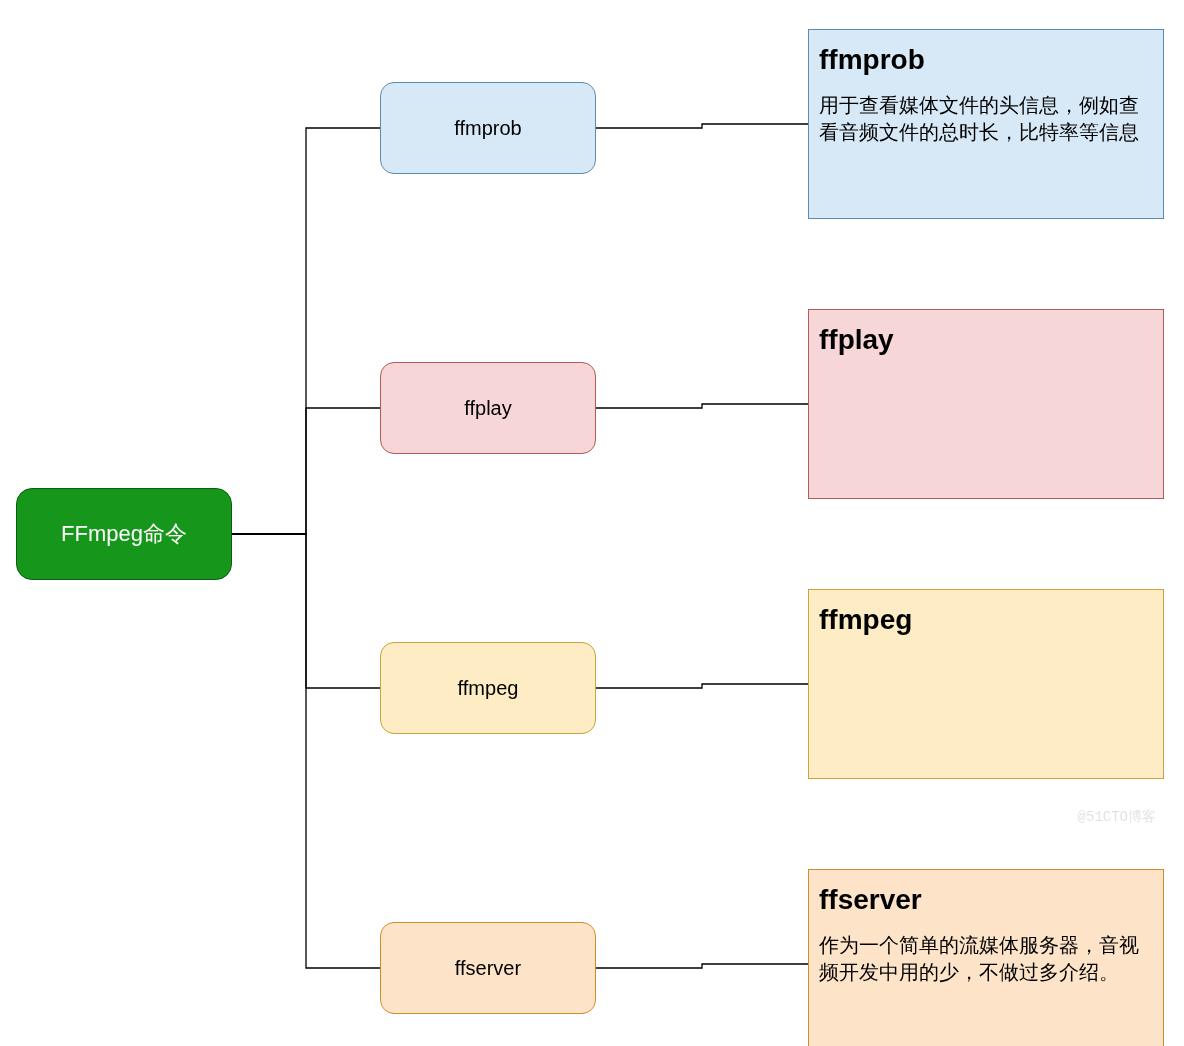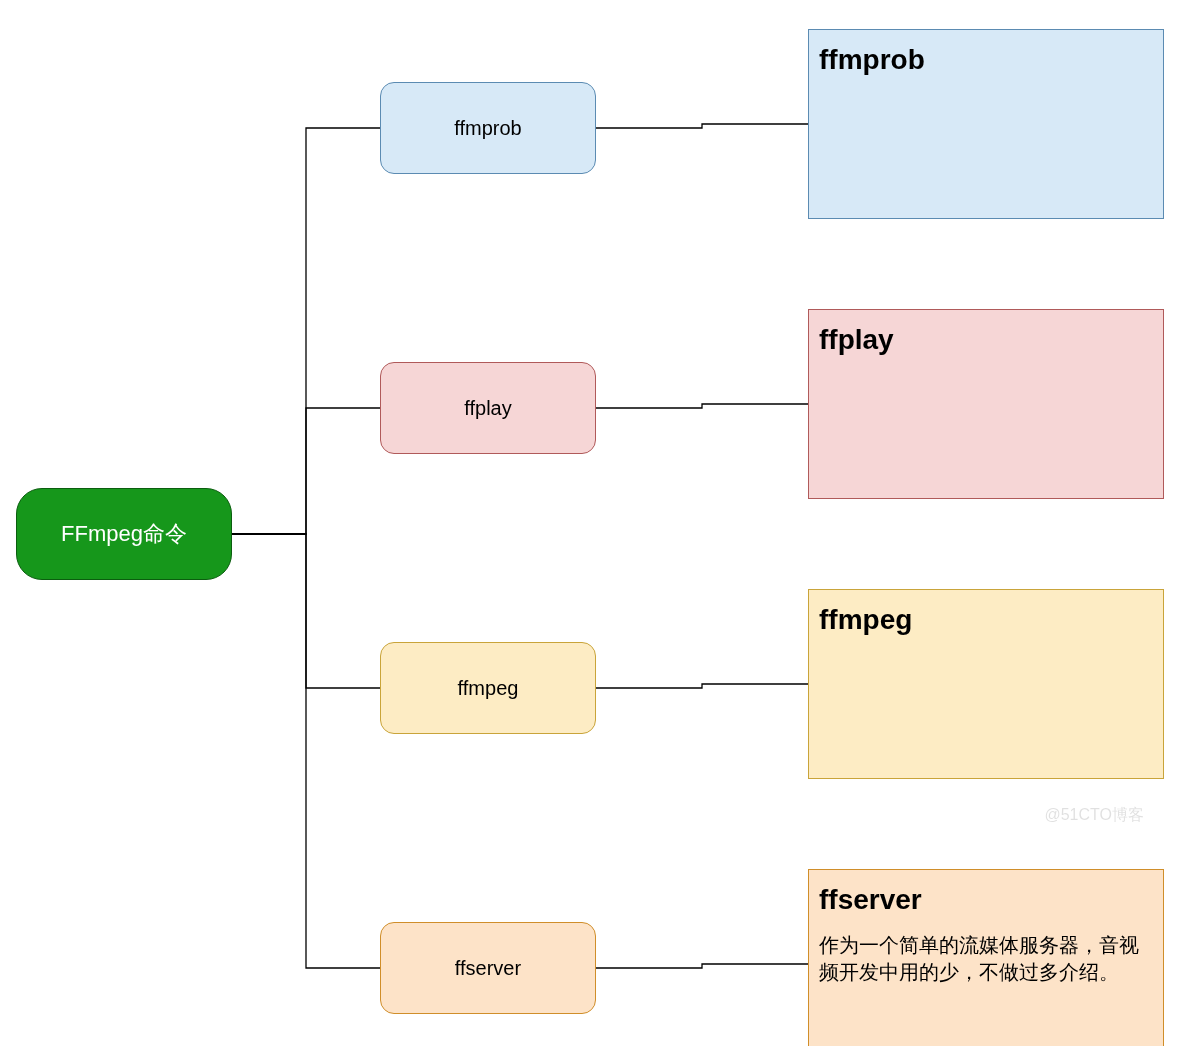--- a/index.html
+++ b/index.html
@@ -9,21 +9,21 @@
     width: 1184px;
     height: 1046px;
     background: #ffffff;
     font-family: Arial, "Microsoft YaHei", sans-serif;
     position: relative;
   }
   .root-box {
     position: absolute;
     width: 216px;
     height: 92px;
-    border-radius: 26px;
+    border-radius: 16px;
     display: flex;
     align-items: center;
     justify-content: center;
     font-size: 22px;
   }
   .mid-box {
     position: absolute;
     width: 216px;
     height: 92px;
     border-radius: 14px;
@@ -52,24 +52,25 @@
   }
   svg.connectors {
     position: absolute;
     left: 0; top: 0;
     width: 1184px;
     height: 1046px;
     pointer-events: none;
   }
   .watermark {
     position: absolute;
-    right: 40px;
+    right: 28px;
     bottom: 220px;
-    font-size: 16px;
+    font-size: 14px;
     color: rgba(0,0,0,0.12);
+    font-family: Liberation Mono, monospace;
   }
 </style>
 </head>
 <body>
 
 <svg class="connectors">
   <g stroke="#000" stroke-width="1.3" fill="none">
 
     <path d="M232 534 L306 534 L306 128 L380 128"></path>
     <path d="M232 534 L306 534 L306 408 L380 408"></path>
@@ -87,20 +88,21 @@
   <span>FFmpeg命令</span>
 </div>
 
 <div class="watermark">@51CTO博客</div>
 
 <div class="mid-box" style="left: 380px; top: 82px; background: rgb(215, 233, 247); border: 1.5px solid rgb(91, 139, 178);">
     <span>ffmprob</span>
   </div>
 <div class="desc-box" style="left: 808px; top: 29px; background: rgb(215, 233, 247); border-color: rgb(91, 139, 178);">
     <div class="desc-title">ffmprob</div>
+    <div class="desc-body">用于查看媒体文件的头信息，例如查看音频文件的总时长，比特率等信息</div>
   </div>
 <div class="mid-box" style="left: 380px; top: 362px; background: rgb(246, 214, 214); border: 1.5px solid rgb(176, 90, 90);">
     <span>ffplay</span>
   </div>
 <div class="desc-box" style="left: 808px; top: 309px; background: rgb(246, 214, 214); border-color: rgb(176, 90, 90);">
     <div class="desc-title">ffplay</div>
   </div>
 <div class="mid-box" style="left: 380px; top: 642px; background: rgb(253, 236, 196); border: 1.5px solid rgb(201, 164, 58);">
     <span>ffmpeg</span>
   </div>

